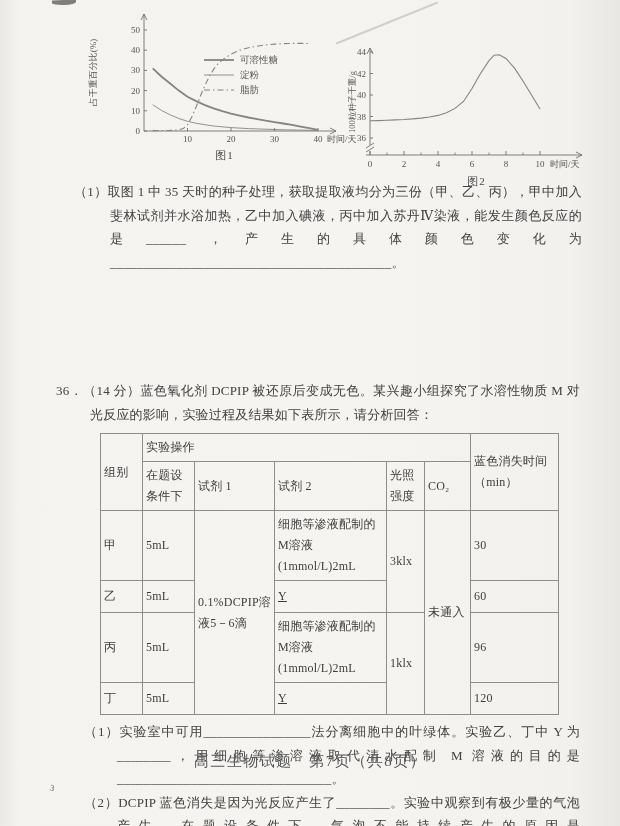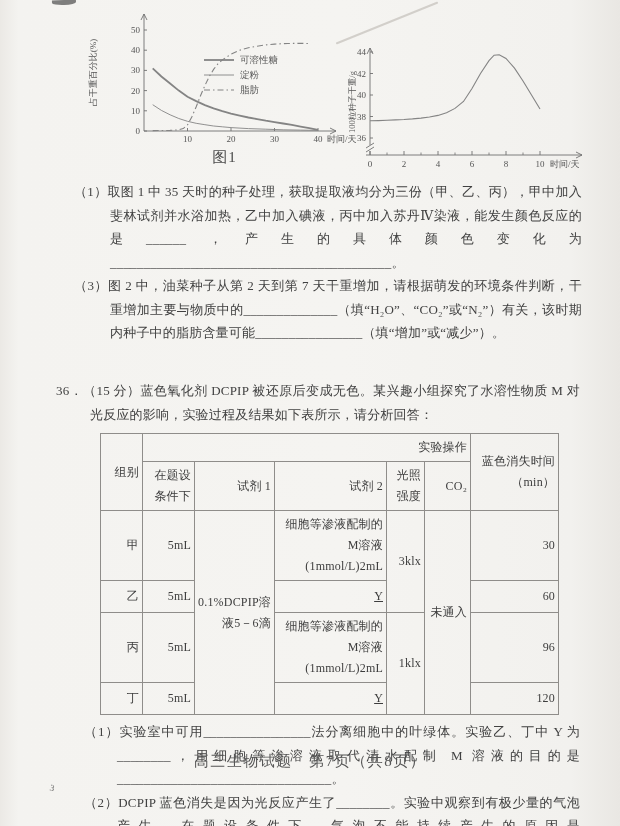--- a/index.html
+++ b/index.html
@@ -7,32 +7,32 @@
   body{background:#d8d6d2;font-family:"Liberation Serif","DejaVu Serif",serif;}
   .page{position:relative;width:620px;height:826px;overflow:hidden;color:#414141;
         background:linear-gradient(90deg,#ebe9e5 0,#f4f3f0 3%,#f5f4f1 55%,#f2f1ee 92%,#e9e7e3 100%);}
   .artifact-top{position:absolute;left:52px;top:0;width:24px;height:5px;background:#4c4c4c;opacity:.7;
         border-radius:0 0 70% 70%;transform:rotate(-2deg);}
   .artifact-curl{position:absolute;left:332px;top:22px;width:110px;height:2px;background:#c9c6c0;
         transform:rotate(-22deg);opacity:.8;border-radius:2px;}
   figure{position:absolute;}
   #fig1-wrap{left:82px;top:8px;width:285px;}
   #fig2-wrap{left:344px;top:40px;width:265px;}
-  figcaption{text-align:center;font-size:15px;color:#4a4a4a;margin-top:2px;letter-spacing:1px;}
+  figcaption{text-align:center;font-size:11px;color:#4a4a4a;margin-top:2px;letter-spacing:1px;}
   svg{display:block;}
   svg text{font-family:"Liberation Serif","DejaVu Serif",serif;}
   .qblock{position:absolute;font-size:13px;line-height:23.5px;text-align:justify;letter-spacing:.2px;}
   #q26{left:74px;top:180px;width:508px;}
   #q27{left:56px;top:379px;width:524px;}
   .q{padding-left:36px;text-indent:-36px;}
   .q27head{padding-left:34px;text-indent:-34px;}
   .q27parts .q{padding-left:33px;text-indent:-33px;margin-left:28px;}
   table{border-collapse:collapse;margin:7px 0 5px 44px;width:458px;table-layout:fixed;
         font-size:12px;color:#3d3d3d;}
-  td{border:1px solid #8f8d8a;text-align:right;vertical-align:middle;padding:3px 3px;line-height:1.75;}
+  td{border:1px solid #8f8d8a;text-align:left;vertical-align:middle;padding:3px 3px;line-height:1.75;}
   td.tall{height:58px;}
   td.short{height:32px;}
   .uline{text-decoration:underline;}
   .footer{position:absolute;top:752px;left:0;right:0;text-align:center;font-size:15px;
         color:#555;letter-spacing:1.5px;}
   .corner{position:absolute;left:50px;top:783px;font-size:9px;color:#6a6a6a;transform:rotate(14deg);}
 </style>
 </head>
 <body>
 
@@ -115,29 +115,29 @@
         <text x="196" y="127" fill="#555555" font-size="9" text-anchor="middle">10</text>
         <line x1="43" y1="115" x2="43" y2="112.5" stroke="#6f6f6f" stroke-width="0.8"></line>
         <line x1="77" y1="115" x2="77" y2="112.5" stroke="#6f6f6f" stroke-width="0.8"></line>
         <line x1="111" y1="115" x2="111" y2="112.5" stroke="#6f6f6f" stroke-width="0.8"></line>
         <line x1="145" y1="115" x2="145" y2="112.5" stroke="#6f6f6f" stroke-width="0.8"></line>
         <line x1="179" y1="115" x2="179" y2="112.5" stroke="#6f6f6f" stroke-width="0.8"></line>
         <text x="206" y="127" fill="#555555" font-size="9" text-anchor="start">时间/天</text>
         <text x="11" y="62" fill="#555555" font-size="8.5" text-anchor="middle" transform="rotate(-90 11 62)">100粒种子干重/g</text>
         <polyline points="26.0,80.8 34.5,80.6 43.0,80.3 51.5,79.9 60.0,79.5 68.5,78.9 77.0,78.1 85.5,77.0 94.0,75.4 102.5,72.7 111.0,68.4 119.5,61.5 128.0,48.5 136.5,33.5 145.0,20.6 150.1,15.2 155.2,14.7 162.0,18.5 170.5,28.1 179.0,41.0 187.5,55.0 196.0,69.0" fill="none" stroke="#848484" stroke-width="1.1"></polyline>
       </svg>
+    <figcaption>图2</figcaption>
   </figure>
 
   <div id="q26" class="qblock">
     <div class="q"><span>（1）</span><span>取图 1 中 35 天时的种子处理，获取提取液均分为三份（甲、乙、丙），甲中加入斐林试剂并水浴加热，乙中加入碘液，丙中加入苏丹Ⅳ染液，能发生颜色反应的是______，产生的具体颜色变化为__________________________________________。</span></div>
-    <div class="q"><span>（3）</span><span>图 2 中，油菜种子从第 2 天到第 7 天干重增加，请根据萌发的环境条件判断，干重增加主要与物质中的______________（填“H₂O”、“CO₂”或“N₂”）有关，该时期内种子中的脂肪含量可能________________（填“增加”或“减少”）。</span></div>
   </div>
 
   <div id="q27" class="qblock">
-    <div class="q27head"><span>36．</span><span>（15 分）蓝色氧化剂 DCPIP 被还原后变成无色。某兴趣小组探究了水溶性物质 M 对光反应的影响，实验过程及结果如下表所示，请分析回答：</span></div>
+    <div class="q27head"><span>36．</span><span>（14 分）蓝色氧化剂 DCPIP 被还原后变成无色。某兴趣小组探究了水溶性物质 M 对光反应的影响，实验过程及结果如下表所示，请分析回答：</span></div>
 
     <table>
       <colgroup>
         <col style="width:42px">
           <col style="width:52px">
           <col style="width:80px">
         <col style="width:112px">
           <col style="width:38px">
           <col style="width:46px">
           <col style="width:88px">

